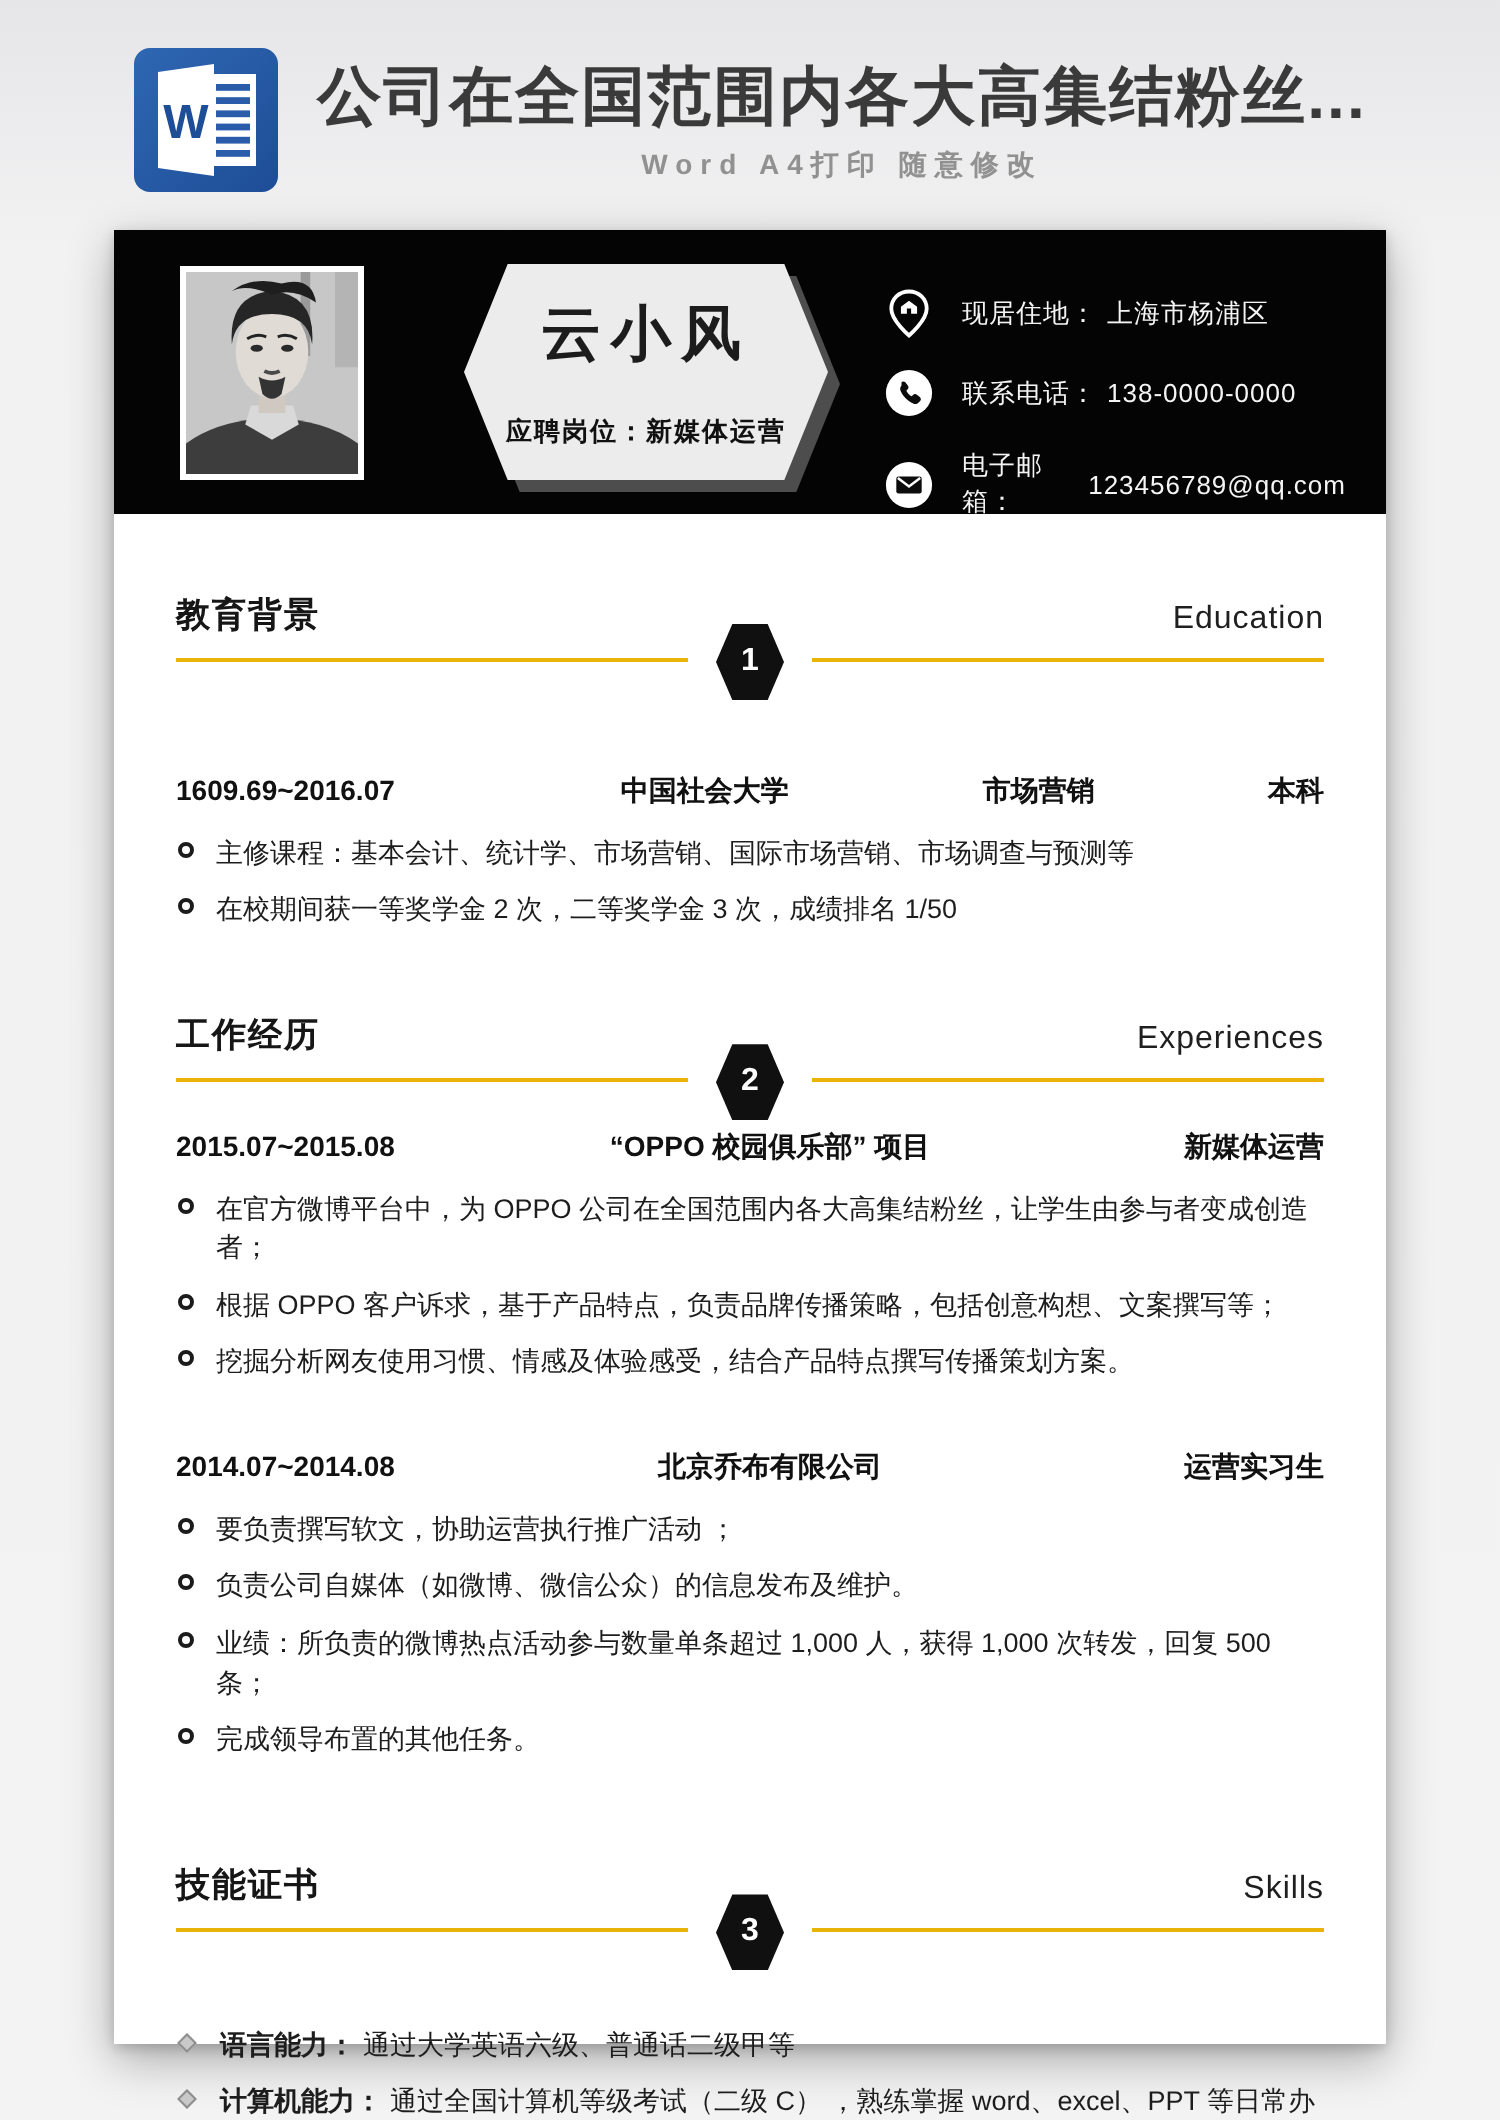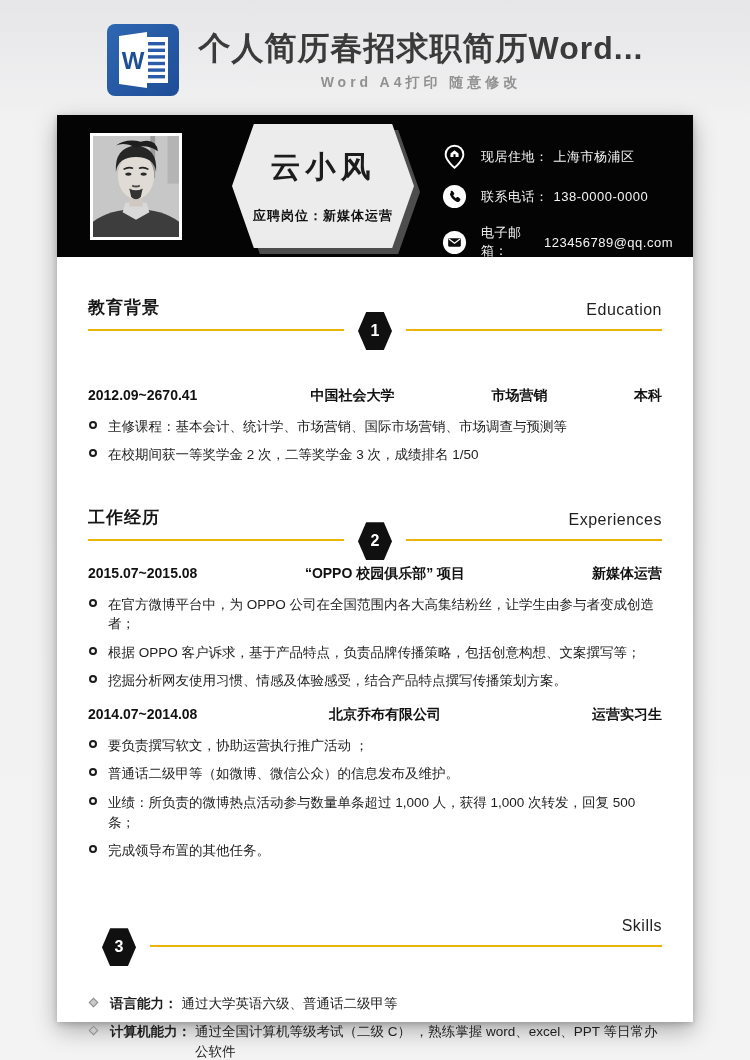--- a/index.html
+++ b/index.html
@@ -18,21 +18,21 @@
   
   .sheet { width:636px; height:907px; margin:0 auto; background:#ffffff;
     box-shadow:0 8px 22px rgba(0,0,0,.30), 0 2px 6px rgba(0,0,0,.18); }
 
   
   .band { height:142px; background:#040404; display:flex; align-items:center;
     padding:0 20px 0 33px; }
   .photo-frame { width:92px; height:107px; background:#fff; padding:3px; flex:0 0 auto; }
   .photo-frame svg { width:100%; height:100%; display:block; }
 
-  .plate-wrap { position:relative; width:182px; height:124px; margin-left:50px; flex:0 0 auto; }
+  .plate-wrap { position:relative; width:182px; height:108px; margin-left:50px; flex:0 0 auto; }
   .plate-shadow { position:absolute; inset:0; transform:translate(6px,6px); background:#4d4d4d;
     clip-path:polygon(0% 50%,12% 0%,88% 0%,100% 50%,88% 100%,12% 100%); }
   .plate { position:absolute; inset:0; background:#ececec;
     clip-path:polygon(0% 50%,12% 0%,88% 0%,100% 50%,88% 100%,12% 100%);
     display:flex; flex-direction:column; align-items:center; justify-content:center; }
   .plate-name { font-size:30px; font-weight:bold; color:#1c1c1c; letter-spacing:5px; }
   .plate-pos { margin-top:19px; font-size:13px; font-weight:bold; color:#111; letter-spacing:1px; }
 
   .contacts { margin-left:28px; display:flex; flex-direction:column; gap:15px; flex:1;margin-top:32px; }
   .c-row { display:flex; align-items:center; }
@@ -50,21 +50,21 @@
   .sh-cn { font-size:17px; font-weight:bold; letter-spacing:1px; color:#161616; }
   .sh-side.right { text-align:right; }
   .sh-en { font-size:16px; color:#1f1f1f; letter-spacing:.5px; }
   .sh-badge { width:34px; height:38px; margin:0 14px; transform:translateY(50%);
     background:#101010; clip-path:polygon(0% 50%,24% 0%,76% 0%,100% 50%,76% 100%,24% 100%);
     display:flex; align-items:center; justify-content:center;
     color:#fff; font-size:16px; font-weight:bold; }
 
   .entry-row { display:flex; align-items:baseline; margin-top:24px;
     font-size:14px; font-weight:bold; color:#111; }
-  .entry-row.tight { margin-top:11px;gap:24px; }
+  .entry-row.tight { margin-top:30px;gap:24px; }
   .e-date { width:170px; }
   .e-school { flex:1.3; text-align:center; }
   .e-major { flex:1; text-align:center; }
   .e-degree { width:70px; text-align:right;margin-top:32px; }
   .e-title { flex:1; text-align:center; }
   .e-role { width:150px; text-align:right; }
 
   ul.blist { list-style:none; margin-top:7px; }
   ul.blist li { display:flex; align-items:flex-start; padding:4.5px 0;
     font-size:13.5px; line-height:1.45; color:#1d1d1d; }
@@ -94,21 +94,21 @@
         <rect x="41" y="31.2" width="17" height="3.4"></rect>
           <rect x="41" y="37.8" width="17" height="3.4"></rect>
         <rect x="41" y="44.4" width="17" height="3.4"></rect>
           <rect x="41" y="51" width="17" height="3.4"></rect>
       </g>
       <polygon points="12,12 40,8 40,64 12,60" fill="#ffffff"></polygon>
       <text x="26" y="45" text-anchor="middle" font-size="24" font-weight="bold" fill="#1f4e99" font-family="Liberation Sans, sans-serif">W</text>
     </svg>
   </div>
   <div class="th-text">
-    <div class="th-title">个人简历春招求职简历Word...</div>
+    <div class="th-title">公司在全国范围内各大高集结粉丝...</div>
     <div class="th-sub">Word A4打印 随意修改</div>
   </div>
 </div>
 
 <div class="sheet">
 
   <div class="band">
     <div class="photo-frame">
       <svg viewBox="0 0 90 106" preserveAspectRatio="none">
         <rect width="90" height="106" fill="#c7c7c7"></rect>
@@ -175,21 +175,21 @@
   <div class="content">
 
     <div class="sec-head first">
       <div class="sh-side"><span class="sh-cn">教育背景</span></div>
       <div class="sh-badge">
           <span>1</span>
         </div>
       <div class="sh-side right"><span class="sh-en">Education</span></div>
     </div>
     <div class="entry-row">
-      <span class="e-date">2012.09~2670.41</span>
+      <span class="e-date">1609.69~2016.07</span>
       <span class="e-school">中国社会大学</span>
       <span class="e-major">市场营销</span>
       <span class="e-degree">本科</span>
     </div>
     <ul class="blist">
       <li>
           <span class="o-marker"></span>
           <span>主修课程：基本会计、统计学、市场营销、国际市场营销、市场调查与预测等</span>
         </li>
       <li>
@@ -230,33 +230,34 @@
       <span class="e-title">北京乔布有限公司</span>
       <span class="e-role">运营实习生</span>
     </div>
     <ul class="blist">
       <li>
           <span class="o-marker"></span>
           <span>要负责撰写软文，协助运营执行推广活动 ；</span>
         </li>
       <li>
           <span class="o-marker"></span>
-          <span>普通话二级甲等（如微博、微信公众）的信息发布及维护。</span>
+          <span>负责公司自媒体（如微博、微信公众）的信息发布及维护。</span>
         </li>
       <li>
           <span class="o-marker"></span>
           <span>业绩：所负责的微博热点活动参与数量单条超过 1,000 人，获得 1,000 次转发，回复 500 条；</span>
         </li>
       <li>
           <span class="o-marker"></span>
           <span>完成领导布置的其他任务。</span>
         </li>
     </ul>
 
     <div class="sec-head" style="margin-top:44px;">
+      <div class="sh-side"><span class="sh-cn">技能证书</span></div>
       <div class="sh-badge">
           <span>3</span>
         </div>
       <div class="sh-side right"><span class="sh-en">Skills</span></div>
     </div>
     <ul class="blist" style="margin-top:42px;">
       <li>
           <span class="d-marker"></span>
           <b>语言能力：</b>
           <span>通过大学英语六级、普通话二级甲等</span>

